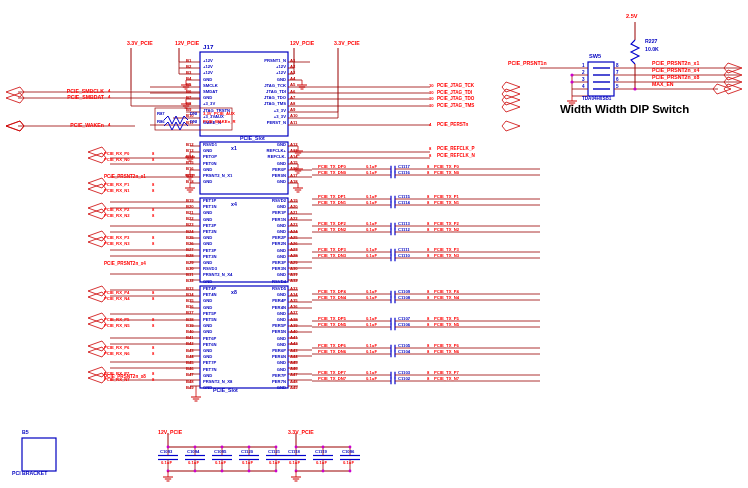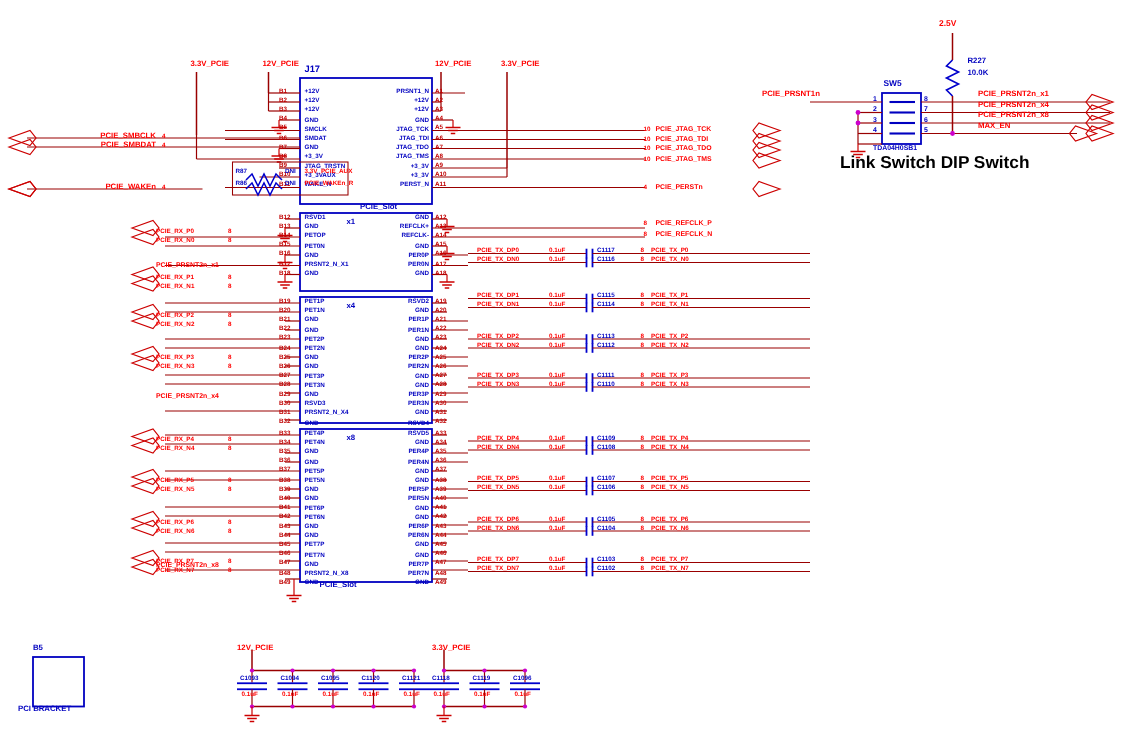--- a/index.html
+++ b/index.html
@@ -743,21 +743,21 @@
       <div class="lbl f4 blue bold" style="left: 268px; top: 450px;">C1121</div>
       <div class="lbl f4 red bold" style="left: 269px; top: 461px;">0.1uF</div>
       <div class="lbl f4 blue bold" style="left: 288px; top: 450px;">C1118</div>
       <div class="lbl f4 red bold" style="left: 289px; top: 461px;">0.1uF</div>
       <div class="lbl f4 blue bold" style="left: 315px; top: 450px;">C1119</div>
       <div class="lbl f4 red bold" style="left: 316px; top: 461px;">0.1uF</div>
       <div class="lbl f4 blue bold" style="left: 342px; top: 450px;">C1096</div>
       <div class="lbl f4 red bold" style="left: 343px; top: 461px;">0.1uF</div>
     </div>
 
-<div class="lbl f11 blk" style="left:560px;top:104px;">Link Switch DIP Switch</div>
+<div class="lbl f11 blk" style="left:560px;top:104px;">Width Width DIP Switch</div>
 <div class="lbl f55 blue bold" style="left:589px;top:54px;">SW5</div>
 <div class="lbl f45 blue bold" style="left:582px;top:97px;">TDA04H0SB1</div>
 <div class="lbl f45 blue bold" style="left:582px;top:64px;">1</div>
 <div class="lbl f45 blue bold" style="left:582px;top:71px;">2</div>
 <div class="lbl f45 blue bold" style="left:582px;top:78px;">3</div>
 <div class="lbl f45 blue bold" style="left:582px;top:85px;">4</div>
 <div class="lbl f45 blue bold" style="left:616px;top:64px;">8</div>
 <div class="lbl f45 blue bold" style="left:616px;top:71px;">7</div>
 <div class="lbl f45 blue bold" style="left:616px;top:78px;">6</div>
 <div class="lbl f45 blue bold" style="left:616px;top:85px;">5</div>

